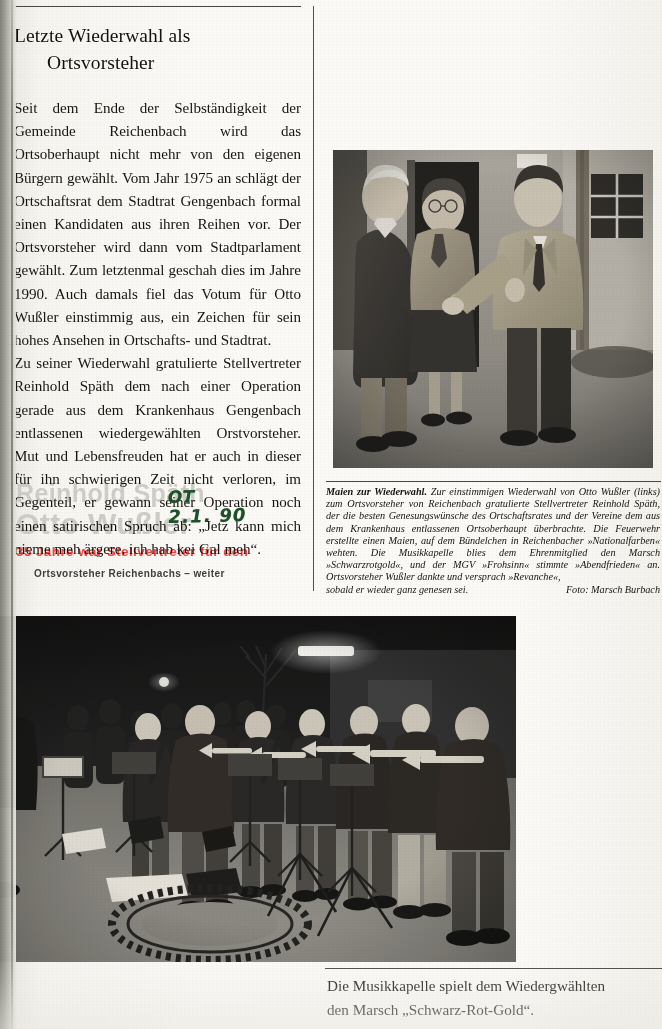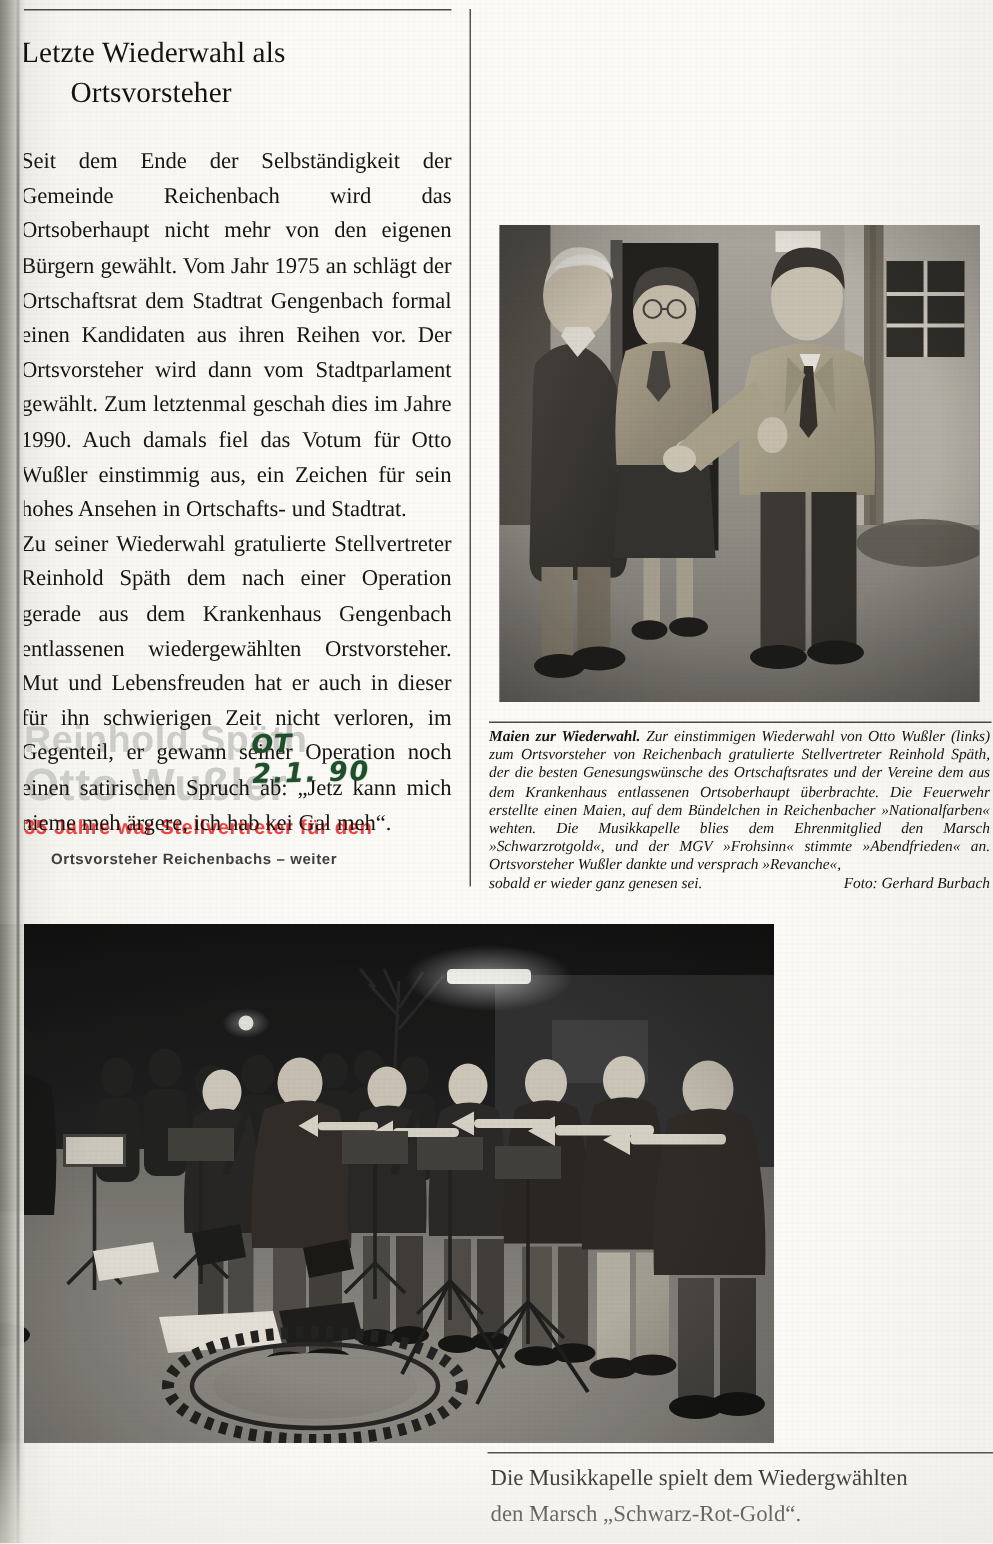--- a/index.html
+++ b/index.html
@@ -326,21 +326,21 @@
 
       <rect x="0" y="0" width="320" height="318" fill="url(#vign)"></rect>
       <rect x="0" y="0" width="320" height="318" fill="#b9b2a6" opacity="0.07"></rect>
     </svg>
   </div>
 
   <div class="cap-top">
     <b>Maien zur Wiederwahl.</b><span> Zur einstimmigen Wiederwahl von Otto Wußler (links) zum Ortsvorsteher von Reichenbach gratulierte Stellvertreter Reinhold Späth, der die besten Genesungswünsche des Ortschaftsrates und der Vereine dem aus dem Krankenhaus entlassenen Ortsoberhaupt überbrachte. Die Feuerwehr erstellte einen Maien, auf dem Bündelchen in Reichenbacher »Nationalfarben« wehten. Die Musikkapelle blies dem Ehrenmitglied den Marsch »Schwarzrotgold«, und der MGV »Frohsinn« stimmte »Abendfrieden« an. Ortsvorsteher Wußler dankte und versprach »Revanche«,</span>
     <span class="cap-lastline">
       <span>sobald er wieder ganz genesen sei.</span>
-      <span>Foto: Gerhard Burbach</span>
+      <span>Foto: Marsch Burbach</span>
     </span>
   </div>
 
   <div class="photo" style="left:0px; top:616px; width:516px; height:346px;">
     <svg width="516" height="346" viewBox="0 0 516 346">
       <defs>
         <linearGradient id="nightsky" x1="0" y1="0" x2="0" y2="1">
           <stop offset="0" stop-color="#0b0b0c"></stop>
           <stop offset="1" stop-color="#1c1c1d"></stop>
         </linearGradient>

